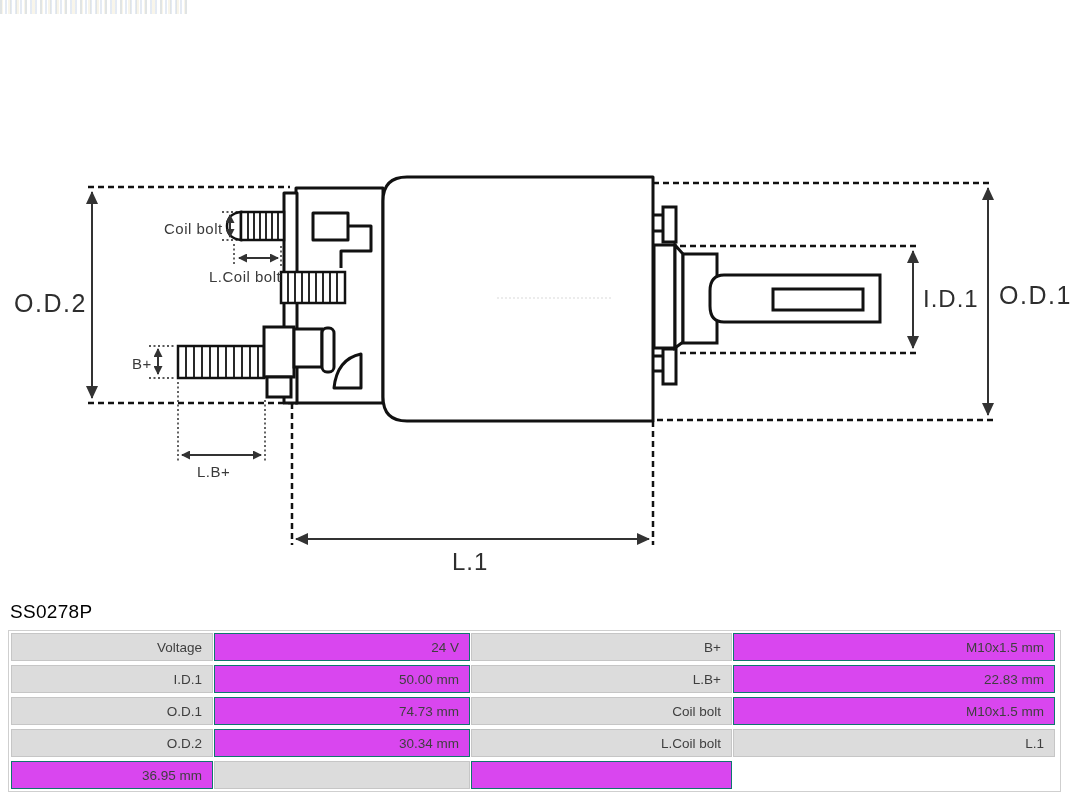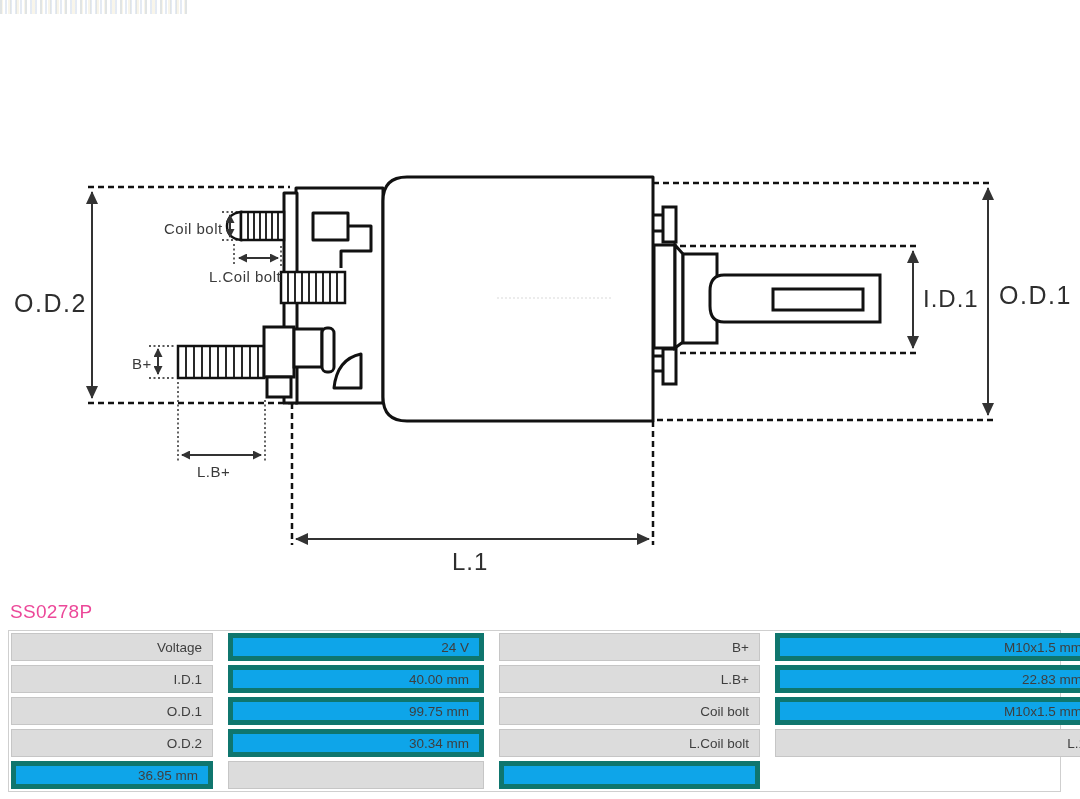--- a/index.html
+++ b/index.html
@@ -22,29 +22,29 @@
   .lbl-small { font-size:15px; letter-spacing:.5px; fill:#3a3a3a; }
 
   .product-code {
     position:absolute; top:601px; left:10px;
     font-size:19px; font-weight:500; letter-spacing:.3px;
   }
   .spec-table {
     position:absolute; top:630px; left:8px; width:1053px;
     border:1px solid #cfcfcf; background:#ffffff; padding:2px;
     display:grid; grid-template-columns:202px 256px 261px 322px;
-    grid-auto-rows:28px; gap:4px 15px;
+    grid-auto-rows:28px; gap:4px 1px;
     font-size:13.5px;
   }
   .cell {
     display:flex; align-items:center; justify-content:flex-end;
     padding-right:10px; white-space:nowrap;
   }
   .cell.lab { background:#dcdcdc; border:1px solid #c6c6c6; color:#3f3f3f; }
-  .cell.val { background:#0ea5e9; border:5px solid #0f766e; color:#3f3f3f;padding-left:36px; }
+  .cell.val { background:#d946ef; border:1px solid #0f766e; color:#3f3f3f;padding-left:36px; }
 </style>
 </head>
 <body>
 
 <div class="artifact"></div>
 
 <div class="diagram-wrap">
 <svg width="1080" height="595" viewBox="0 0 1080 595">
   <defs>
     <marker id="ahL" markerWidth="14" markerHeight="12" refX="12" refY="6" orient="auto-start-reverse" markerUnits="userSpaceOnUse">
@@ -163,36 +163,36 @@
   <text x="999" y="304" class="lbl-big">O.D.1</text>
   <text x="923" y="307" class="lbl-mid">I.D.1</text>
   <text x="452" y="570" class="lbl-mid">L.1</text>
   <text x="164" y="234" class="lbl-small">Coil bolt</text>
   <text x="209" y="282" class="lbl-small">L.Coil bolt</text>
   <text x="132" y="369" class="lbl-small">B+</text>
   <text x="197" y="477" class="lbl-small">L.B+</text>
 </svg>
 </div>
 
-<div class="product-code" style="color:#ec4899;">SS0278P</div>
+<div class="product-code" style="color:#000000;">SS0278P</div>
 
 <div class="spec-table">
 
   <div class="cell lab">Voltage</div>
   <div class="cell val">24 V</div>
   <div class="cell lab">B+</div>
   <div class="cell val">M10x1.5 mm</div>
 
   <div class="cell lab">I.D.1</div>
-  <div class="cell val">40.00 mm</div>
+  <div class="cell val">50.00 mm</div>
   <div class="cell lab">L.B+</div>
   <div class="cell val">22.83 mm</div>
 
   <div class="cell lab">O.D.1</div>
-  <div class="cell val">99.75 mm</div>
+  <div class="cell val">74.73 mm</div>
   <div class="cell lab">Coil bolt</div>
   <div class="cell val">M10x1.5 mm</div>
 
   <div class="cell lab">O.D.2</div>
   <div class="cell val">30.34 mm</div>
   <div class="cell lab">L.Coil bolt</div>
 
   <div class="cell lab">L.1</div>
   <div class="cell val">36.95 mm</div>
   <div class="cell lab"></div>

